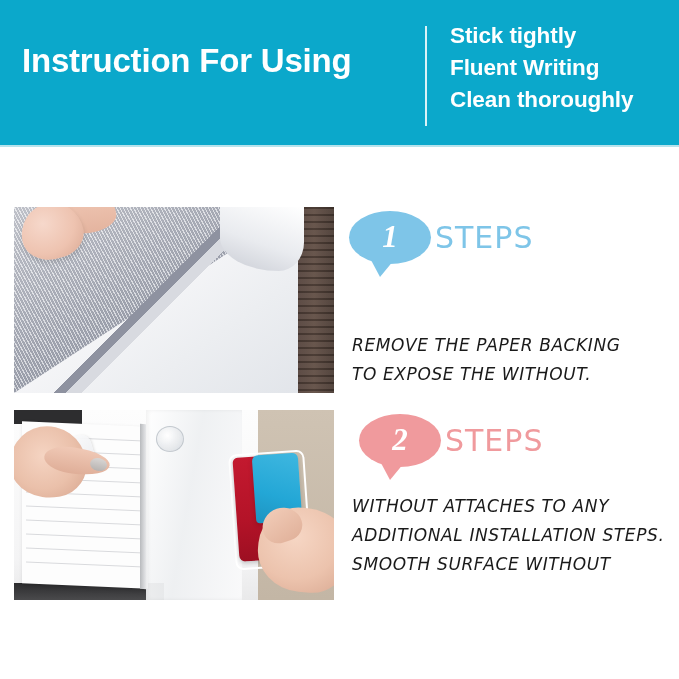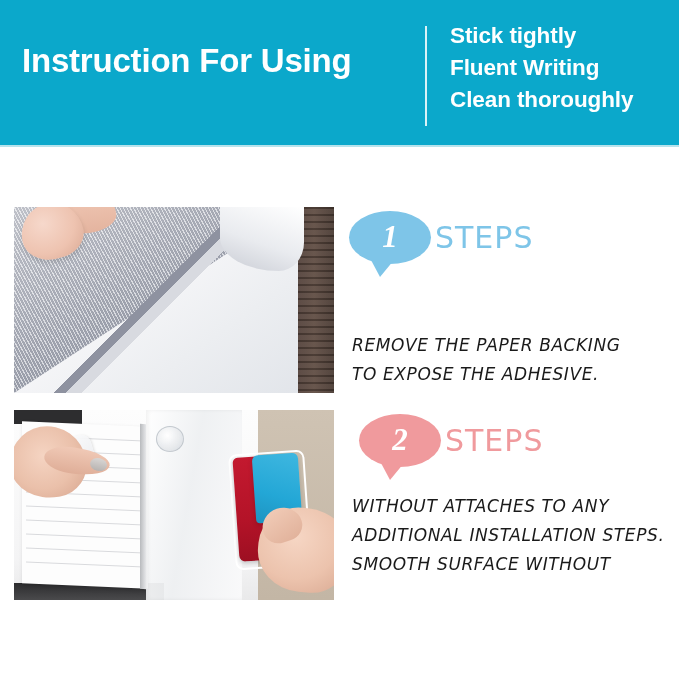--- a/index.html
+++ b/index.html
@@ -315,21 +315,21 @@
 
 <div class="bubble-wrap" id="step1-bubble">
   <div class="bubble">
     <span class="bubble-num">1</span>
   </div>
   <div class="bubble-label">STEPS</div>
 </div>
 
 <div class="step-desc" id="step1-desc">
   <span class="desc-line">REMOVE THE PAPER BACKING</span>
-  <span class="desc-line">TO EXPOSE THE ADHESIVE.</span>
+  <span class="desc-line">TO EXPOSE THE WITHOUT.</span>
 </div>
 
 <div class="step-photo" id="step2-photo">
   <div class="ph2-bg"></div>
   <div class="ph2-table-top"></div>
   <div class="ph2-table-right"></div>
   <div class="ph2-table-bottom"></div>
 
   <div class="ph2-notebook">
     <div class="rule" style="top:14px"></div>

